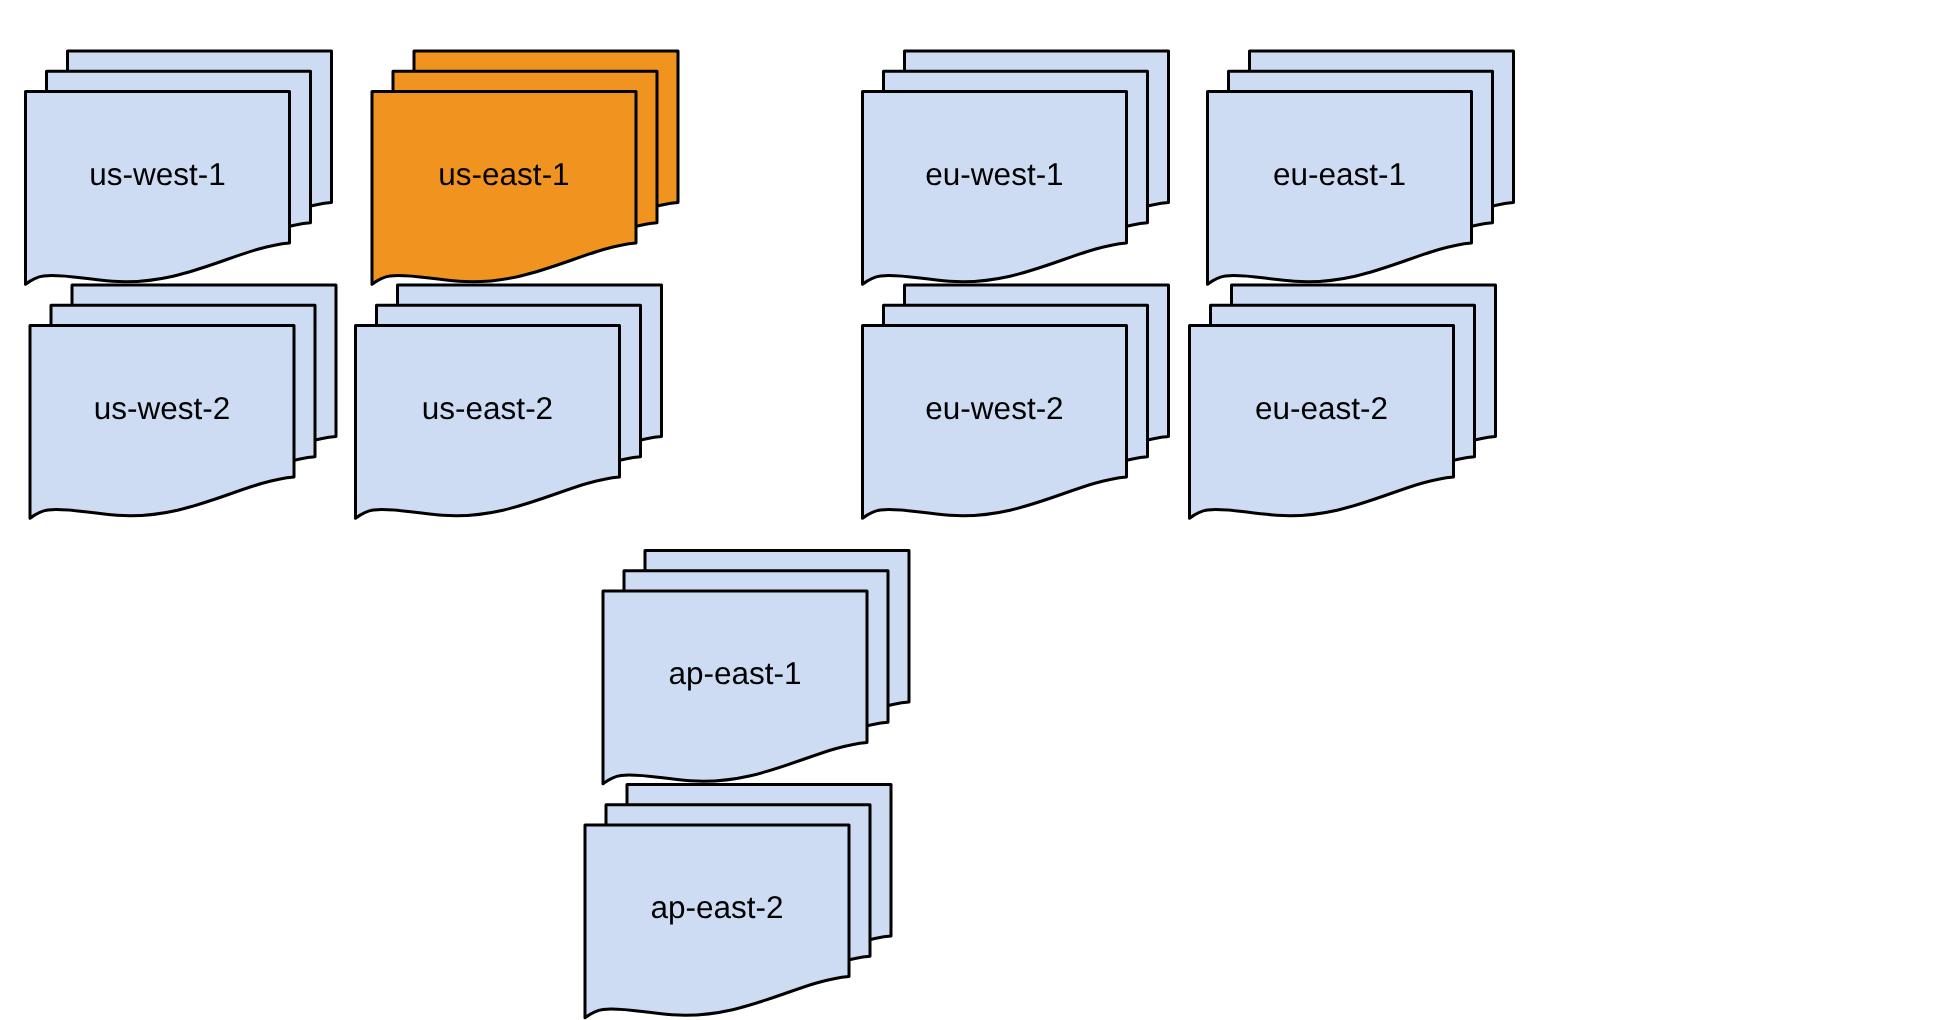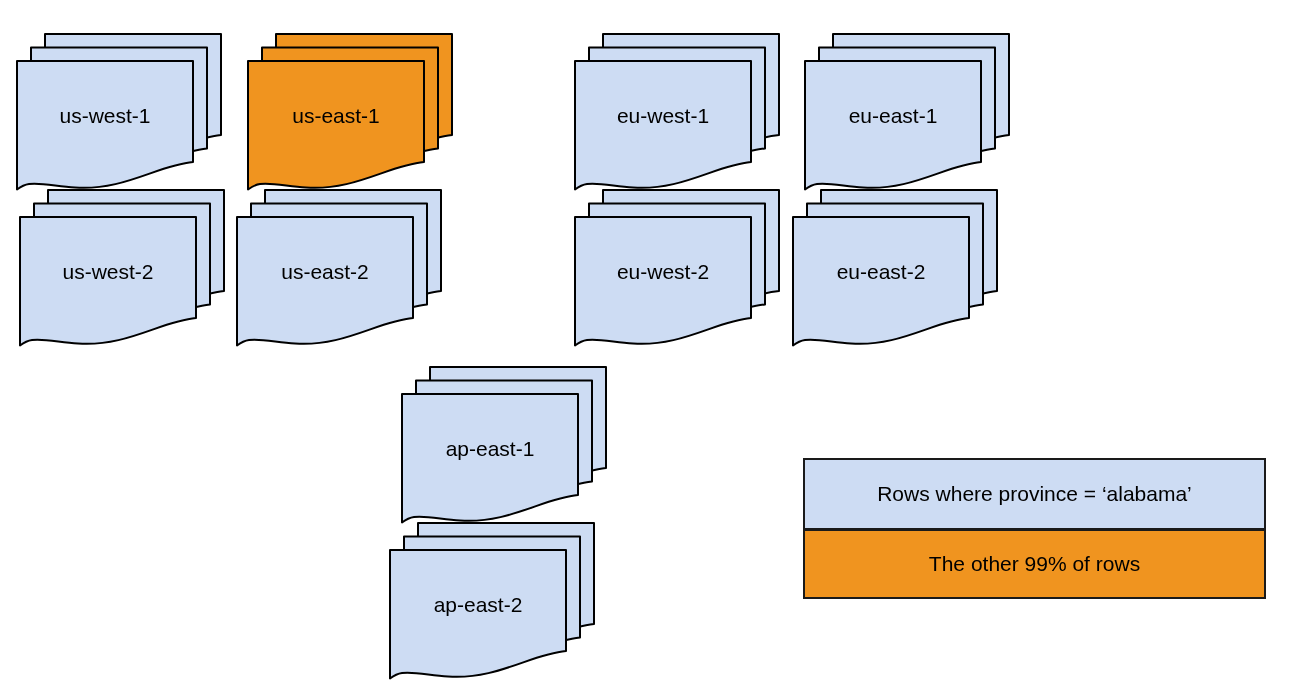--- a/index.html
+++ b/index.html
@@ -120,22 +120,14 @@
     <text class="stack-label" x="88" y="90">ap-east-1</text>
   </svg>
 
   <svg class="stack" style="left:390px; top:504px;" width="206" height="158">
     <path class="sheet" transform="translate(28,1)" d="M0 0 H176 V101 C141 104 107 130 58 126.5 C38 125 24 121.5 12 123 C8 123.5 4 125.5 0 128.5 Z" fill="#cddcf3"></path>
     <path class="sheet" transform="translate(14,14.5)" d="M0 0 H176 V101 C141 104 107 130 58 126.5 C38 125 24 121.5 12 123 C8 123.5 4 125.5 0 128.5 Z" fill="#cddcf3"></path>
     <path class="sheet" transform="translate(0,28)" d="M0 0 H176 V101 C141 104 107 130 58 126.5 C38 125 24 121.5 12 123 C8 123.5 4 125.5 0 128.5 Z" fill="#cddcf3"></path>
     <text class="stack-label" x="88" y="90">ap-east-2</text>
   </svg>
 
-  <div class="legend">
-    <div class="legend-row" style="background-color: rgb(205, 220, 243);">
-      <span>Rows where province = ‘alabama’</span>
-    </div>
-    <div class="legend-row" style="background-color: rgb(240, 148, 31);">
-      <span>The other 99% of rows</span>
-    </div>
-  </div>
 
 </div>
 
 </body></html>

